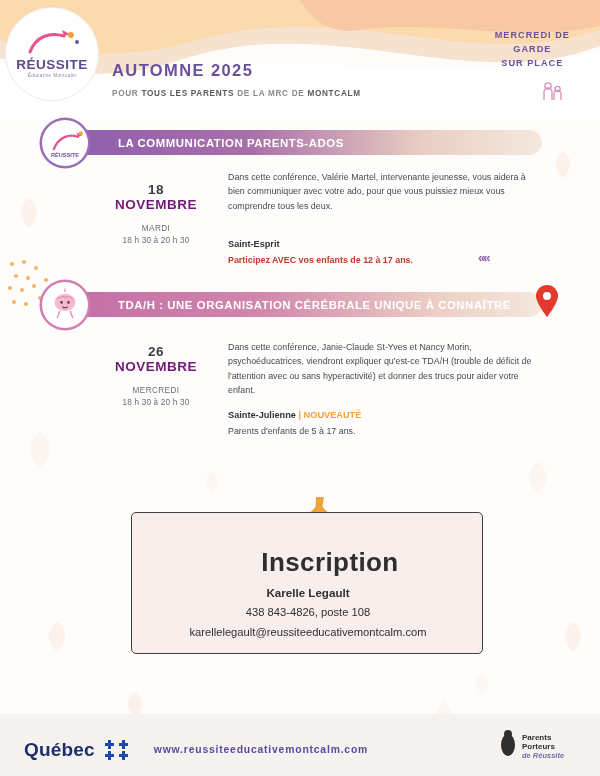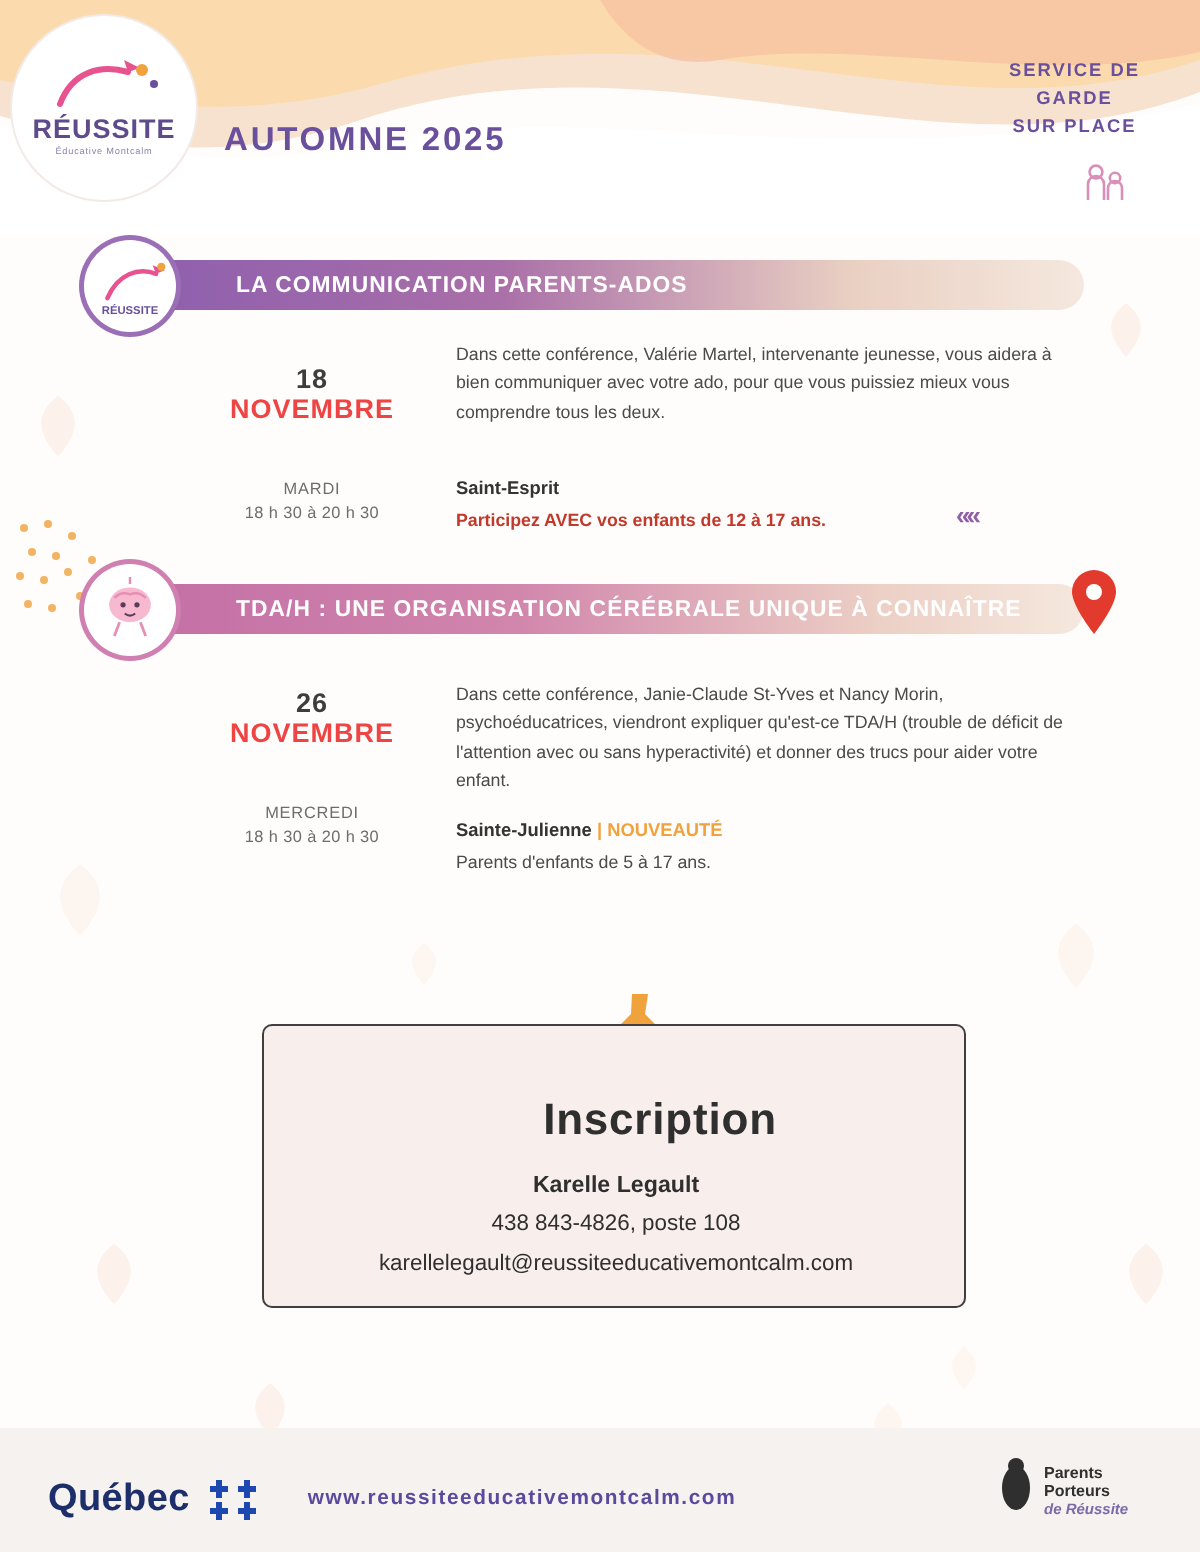--- a/index.html
+++ b/index.html
@@ -108,24 +108,24 @@
   .badge-ring2 { box-shadow: 0 0 0 2.5px #cf7fb0; }
 
   .date-col {
     position: absolute; left: 95px;
     width: 122px; text-align: center;
   }
   .date-day {
     font-size: 13.5px; font-weight: bold; color: #3d3d3d; letter-spacing: .5px;
   }
   .date-month {
-    font-size: 13.5px; font-weight: bold; color: #ef4444; letter-spacing: .5px;
+    font-size: 13.5px; font-weight: bold; color: #701a75; letter-spacing: .5px;
   }
   .date-wd {
-    font-size: 8.2px; color: #6d6d6d; letter-spacing: .4px; margin-top: 28px;
+    font-size: 8.2px; color: #6d6d6d; letter-spacing: .4px; margin-top: 12px;
   }
   .date-time {
     font-size: 8.2px; color: #6d6d6d; letter-spacing: .2px; margin-top: 3px;
   }
 
   .desc {
     position: absolute; left: 228px; width: 310px;
     font-size: 8.9px; line-height: 14.4px; color: #4a4a4a;
   }
   .place {
@@ -151,21 +151,21 @@
     position: absolute;
     left: 131px; top: 512px;
     width: 352px; height: 142px;
     background: #f8eeec;
     border: 1.6px solid #3f3f3f;
     border-radius: 5px;
   }
   .insc-title {
     position: absolute; left: 0; top: 34px; width: 352px;
     text-align: center;
-    font-size: 22px; font-weight: bold; color: #2f2f2f; letter-spacing: .4px; padding-left: 44px;
+    font-size: 26px; font-weight: bold; color: #2f2f2f; letter-spacing: .4px; padding-left: 44px;
   }
   .insc-name {
     position: absolute; left: 0; top: 73px; width: 352px;
     text-align: center; font-size: 11.6px; font-weight: bold; color: #2f2f2f;
   }
   .insc-phone {
     position: absolute; left: 0; top: 93px; width: 352px;
     text-align: center; font-size: 11.2px; color: #2f2f2f;
   }
   .insc-mail {
@@ -266,23 +266,26 @@
         <path d="M6 22 C12 6 26 2 40 6" stroke="#e8528f" stroke-width="3" fill="none" stroke-linecap="round"></path>
         <path d="M40 6 l-2 -6 l8 4 z" fill="#e8528f"></path>
         <circle cx="47" cy="5" r="3" fill="#f0a23c"></circle>
         <circle cx="53" cy="12" r="2" fill="#6a4f9c"></circle>
       </svg>
       <div class="logo-title">RÉUSSITE</div>
       <div class="logo-sub">Éducative Montcalm</div>
     </div>
 
     <div class="hdr-title2">AUTOMNE 2025</div>
+    <div class="hdr-sub">
+      <span>POUR </span><b>TOUS LES PARENTS</b><span> DE LA MRC DE </span><b>MONTCALM</b>
+    </div>
 
     <div class="garde">
-      <div>SERVICE DE</div>
+      <div>MERCREDI DE</div>
       <div>GARDE</div>
       <div>SUR PLACE</div>
     </div>
     <svg class="garde-icon" viewBox="0 0 26 24">
       <path d="M4 22 v-8 a4 4 0 0 1 8 0 v8" stroke="#d98fb8" stroke-width="1.3" fill="none"></path>
       <circle cx="8" cy="8" r="3.2" stroke="#d98fb8" stroke-width="1.3" fill="none"></circle>
       <path d="M14 22 v-6 a3.4 3.4 0 0 1 7 0 v6" stroke="#d98fb8" stroke-width="1.3" fill="none"></path>
       <circle cx="17.5" cy="11" r="2.6" stroke="#d98fb8" stroke-width="1.3" fill="none"></circle>
     </svg>
   </div>

